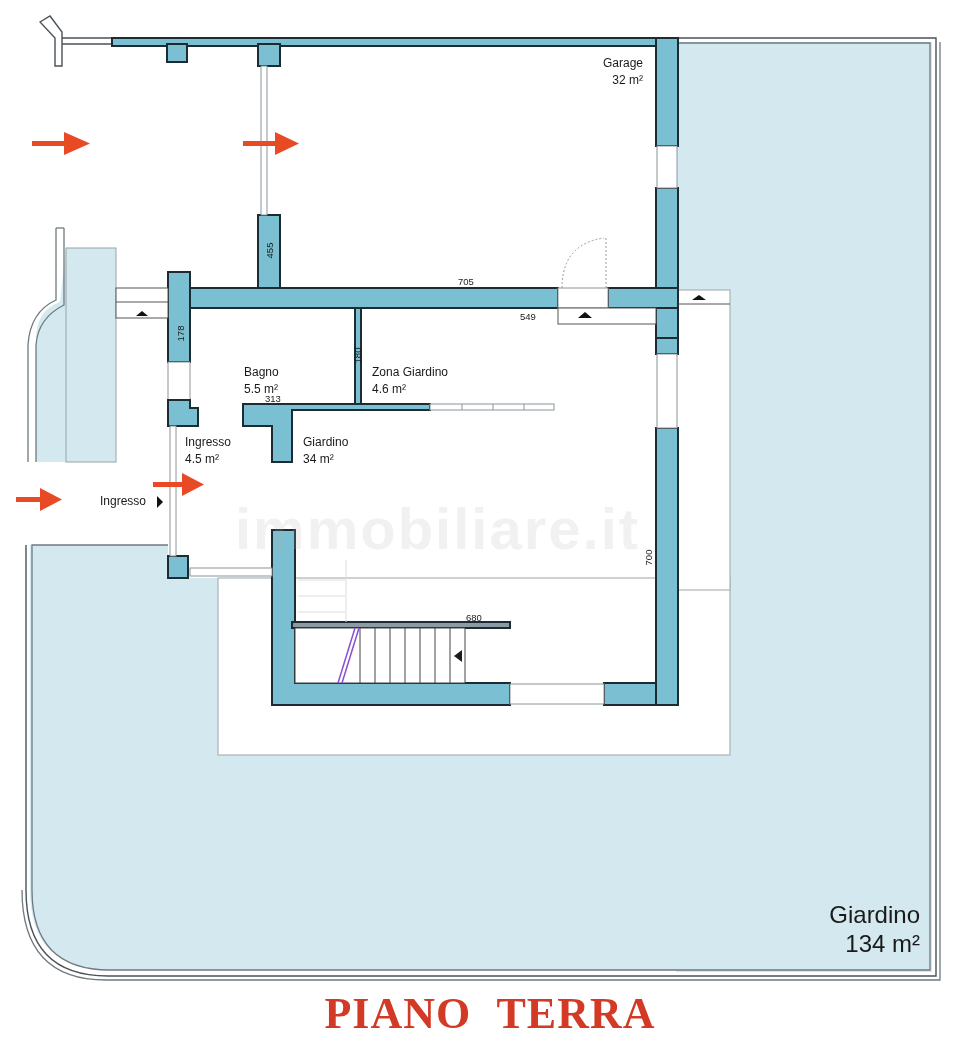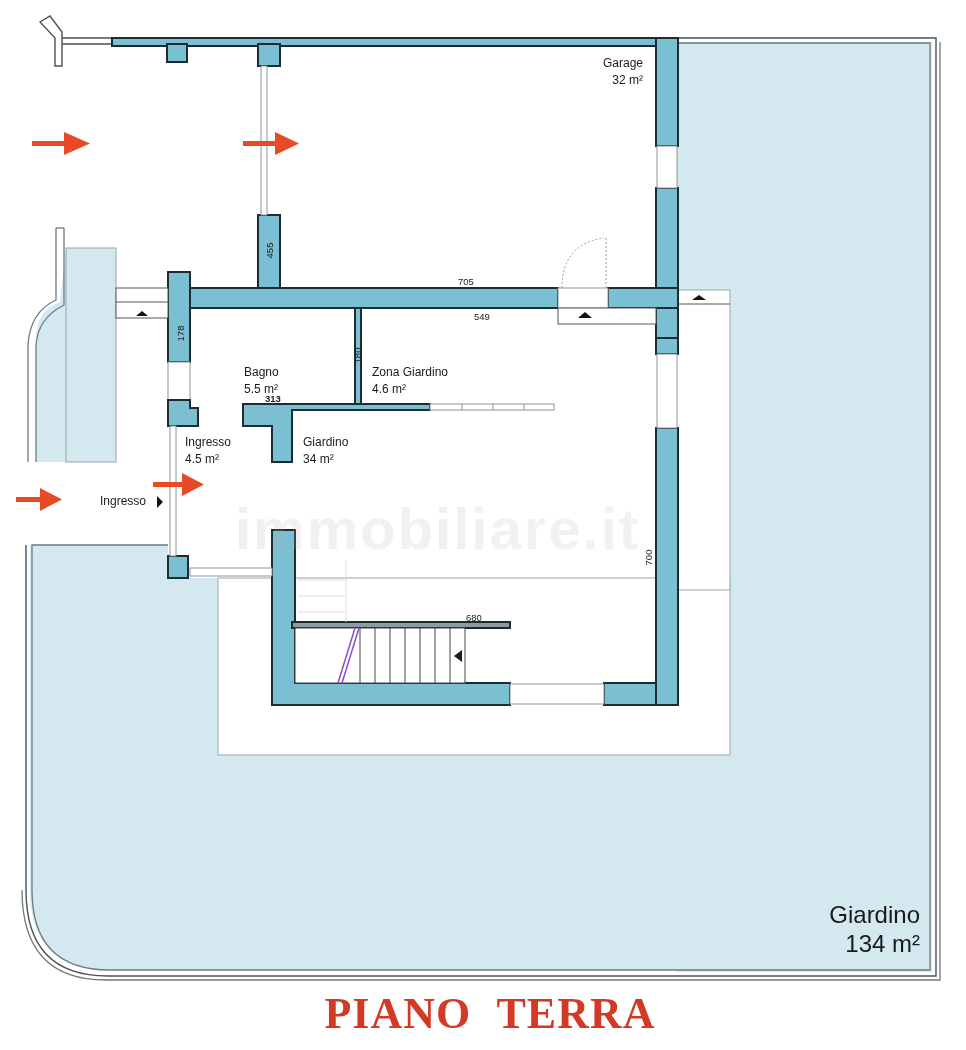--- a/index.html
+++ b/index.html
@@ -183,20 +183,20 @@
 </div>
 <div class="big-lbl" style="left:800px; top:900px; width:120px;">
   <div>Giardino</div>
   <div>134 m²</div>
 </div>
 
 <div class="lbl" style="left:100px; top:493px;">Ingresso</div>
 
 <div class="dim v" style="left:262px; top:245px;">455</div>
 <div class="dim" style="left:458px; top:276px;">705</div>
-<div class="dim" style="left:474px; top:311px;">549</div>
+<div class="dim" style="left:520px; top:311px;">549</div>
 <div class="dim v" style="left:173px; top:328px;">178</div>
 <div class="dim v" style="left:350px; top:350px;">180</div>
-<div class="dim" style="left:265px; top:393px;font-weight:bold;">313</div>
+<div class="dim" style="left:265px; top:393px;">313</div>
 <div class="dim" style="left:466px; top:612px;">680</div>
 <div class="dim v" style="left:641px; top:552px;">700</div>
 
 <div class="title">PIANO TERRA</div>
 
 </body></html>

